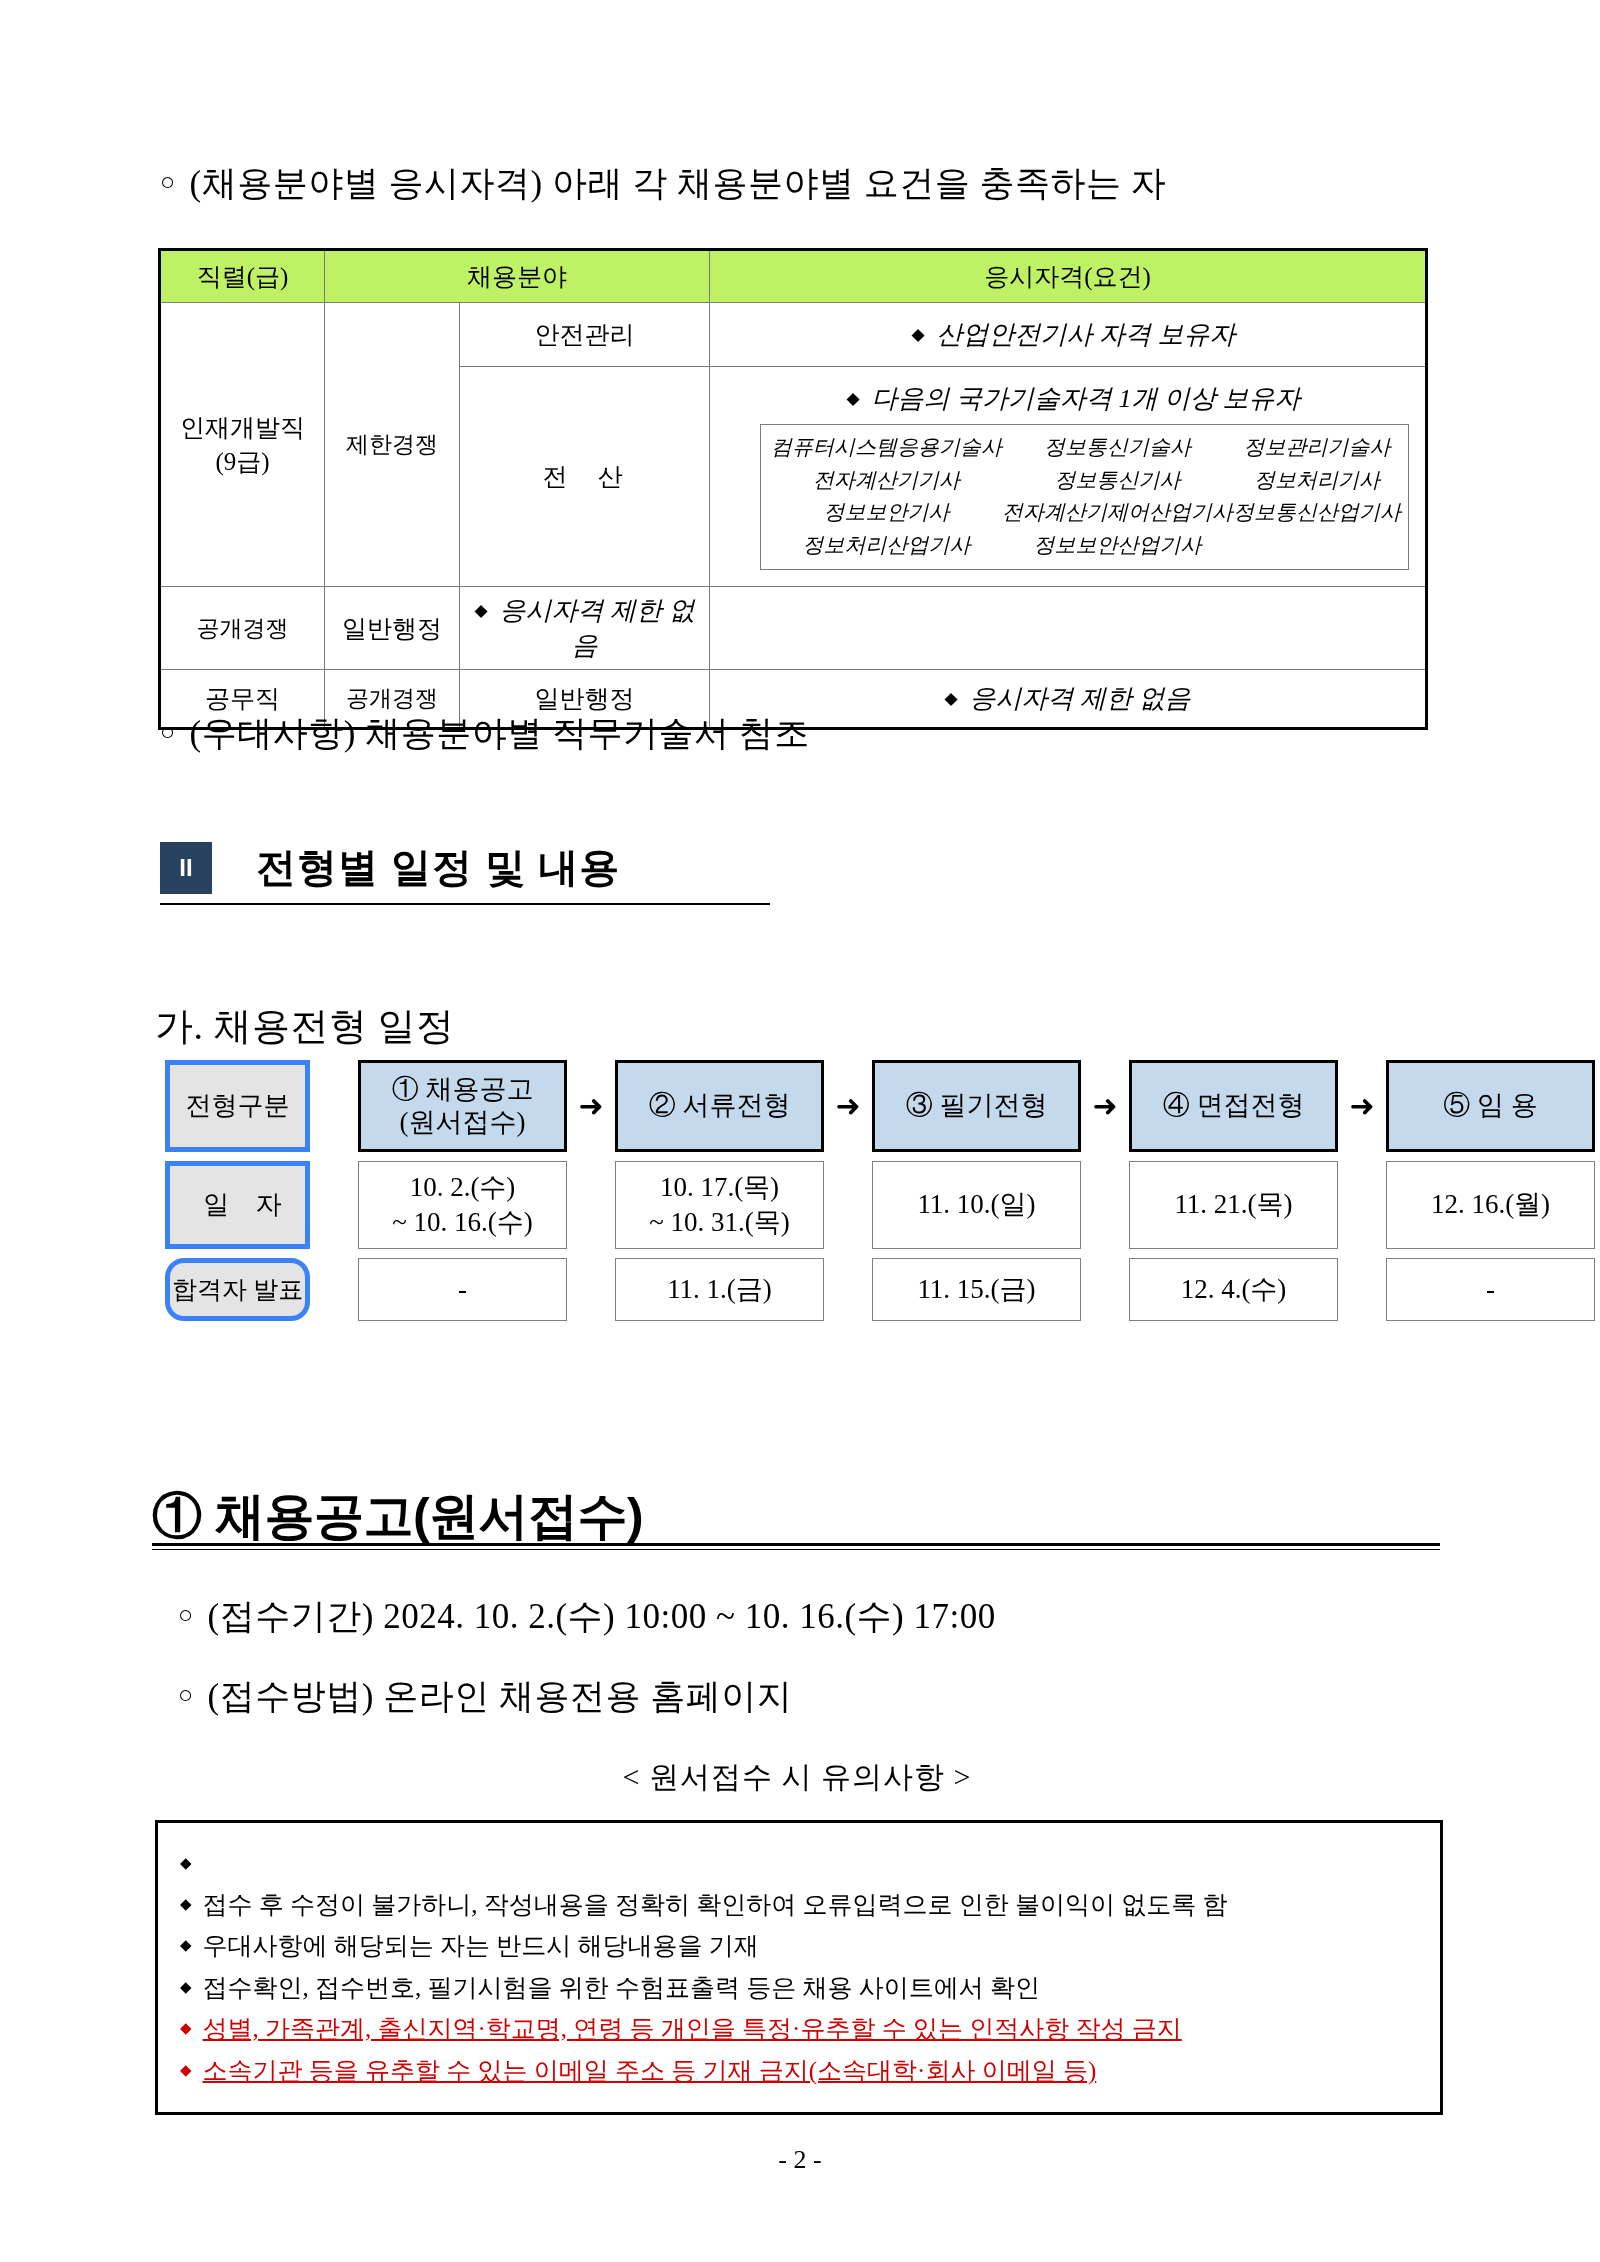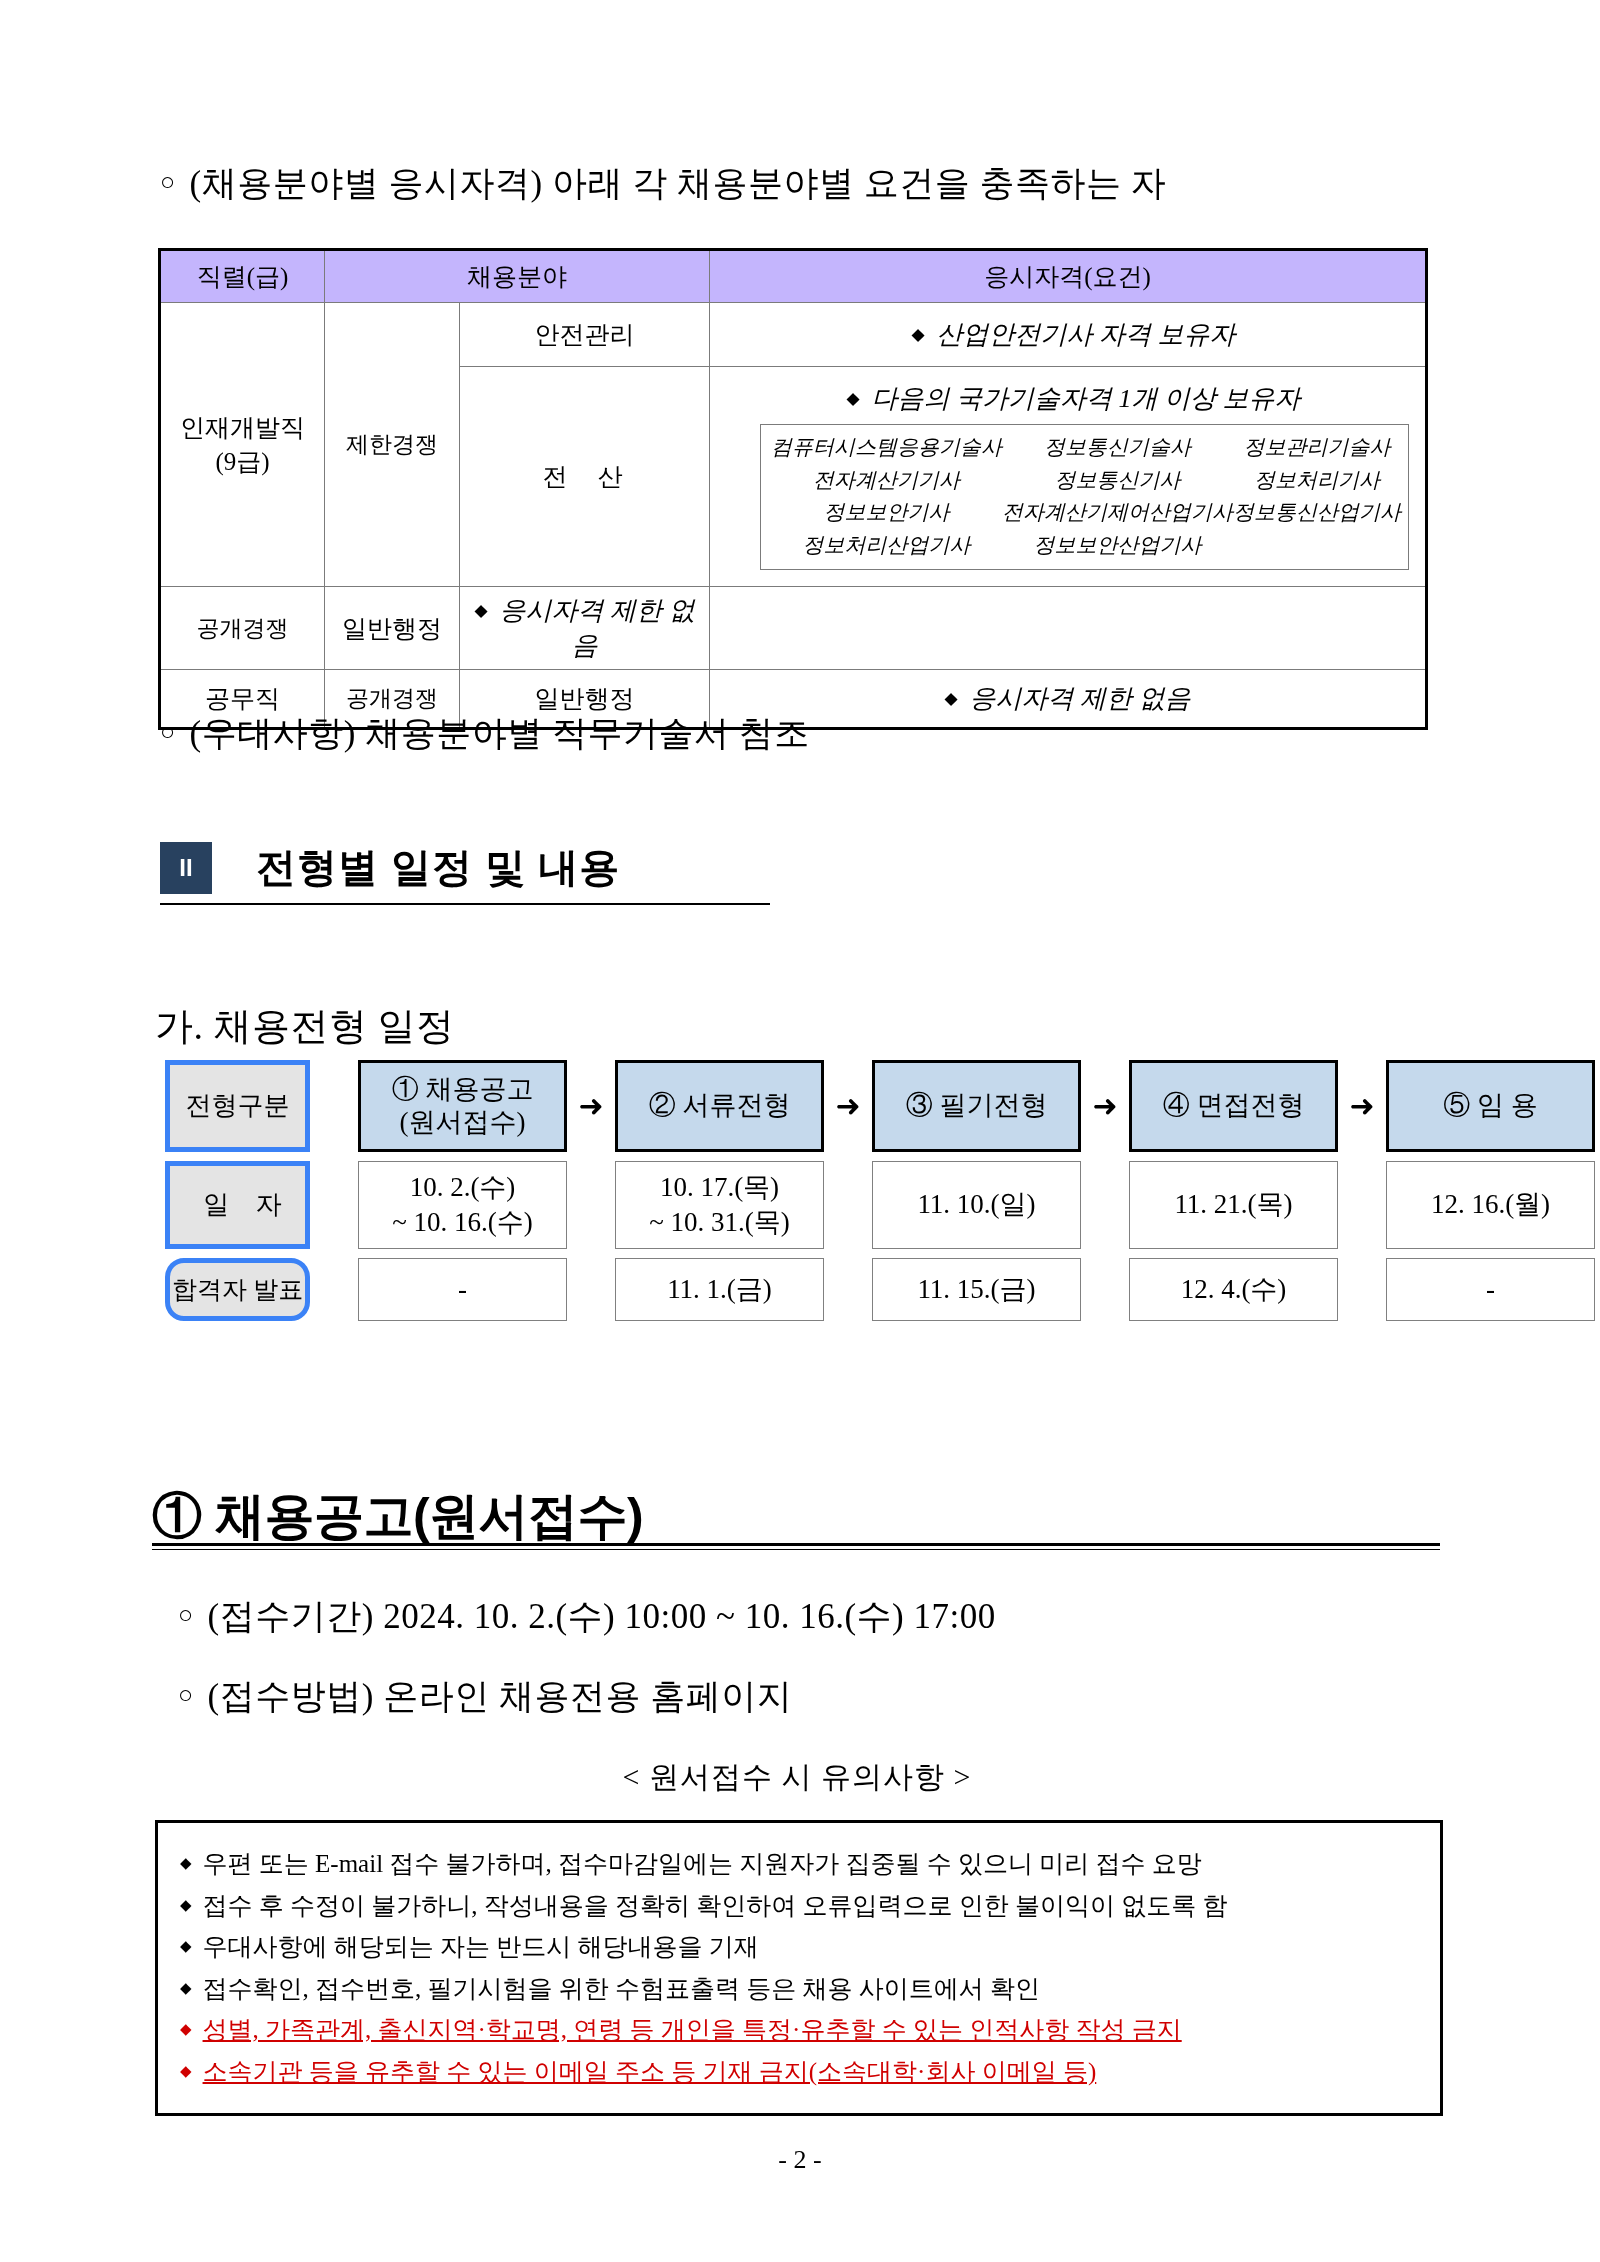--- a/index.html
+++ b/index.html
@@ -47,21 +47,21 @@
     margin-left: 158px;
     font-size: 24px;
   }
   table.qual th, table.qual td {
     border: 1px solid #7b7b7b;
     padding: 6px 4px;
     text-align: center;
     vertical-align: middle;
   }
   table.qual thead th {
-    background: #c4b5fd;
+    background: #bef264;
     font-weight: normal;
     font-size: 25px;
     padding: 9px 4px;
   }
   table.qual {
     border-top: 3px solid #000;
     border-bottom: 3px solid #000;
     border-left: 3px solid #000;
     border-right: 3px solid #000;
   }
@@ -437,21 +437,20 @@
   <div class="o-line" style="position:absolute; left:178px; top:1675px;">
     <span class="o-mark">○</span>
     <span>(접수방법) 온라인 채용전용 홈페이지</span>
   </div>
 
   <div class="notice-title" style="position:absolute; left:0; top:1757px;">&lt; 원서접수 시 유의사항 &gt;</div>
 
   <div class="notice-box" style="position:absolute; left:0; top:1820px;">
     <div class="notice-item">
       <span class="nd">◆</span>
-      <span class="txt">우편 또는 E-mail 접수 불가하며, 접수마감일에는 지원자가 집중될 수 있으니 미리 접수 요망</span>
     </div>
     <div class="notice-item">
       <span class="nd">◆</span>
       <span class="txt">접수 후 수정이 불가하니, 작성내용을 정확히 확인하여 오류입력으로 인한 불이익이 없도록 함</span>
     </div>
     <div class="notice-item">
       <span class="nd">◆</span>
       <span class="txt">우대사항에 해당되는 자는 반드시 해당내용을 기재</span>
     </div>
     <div class="notice-item">

